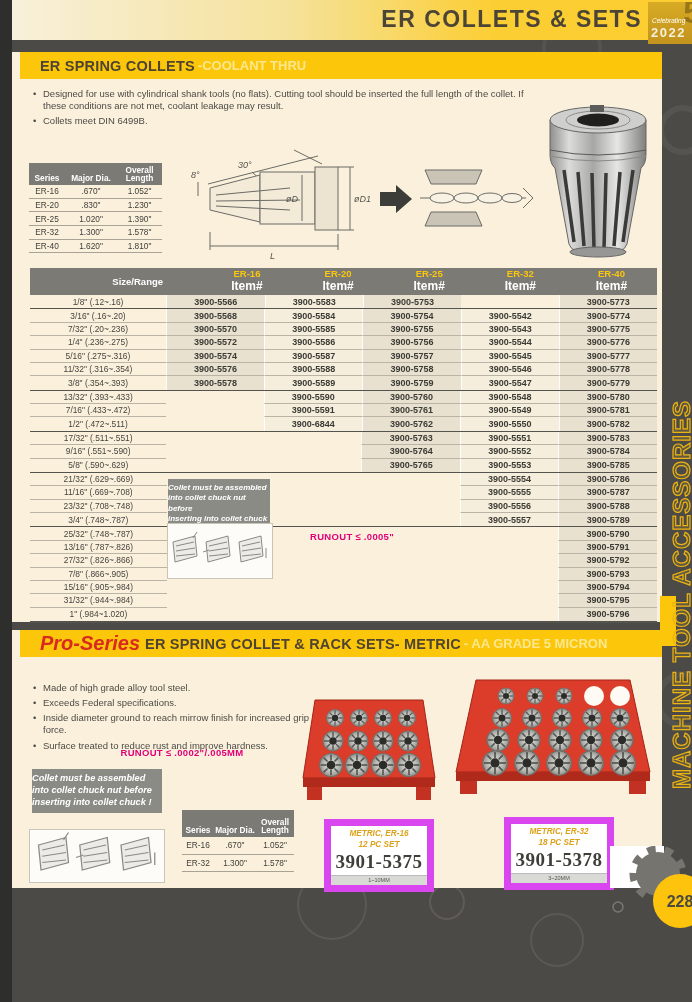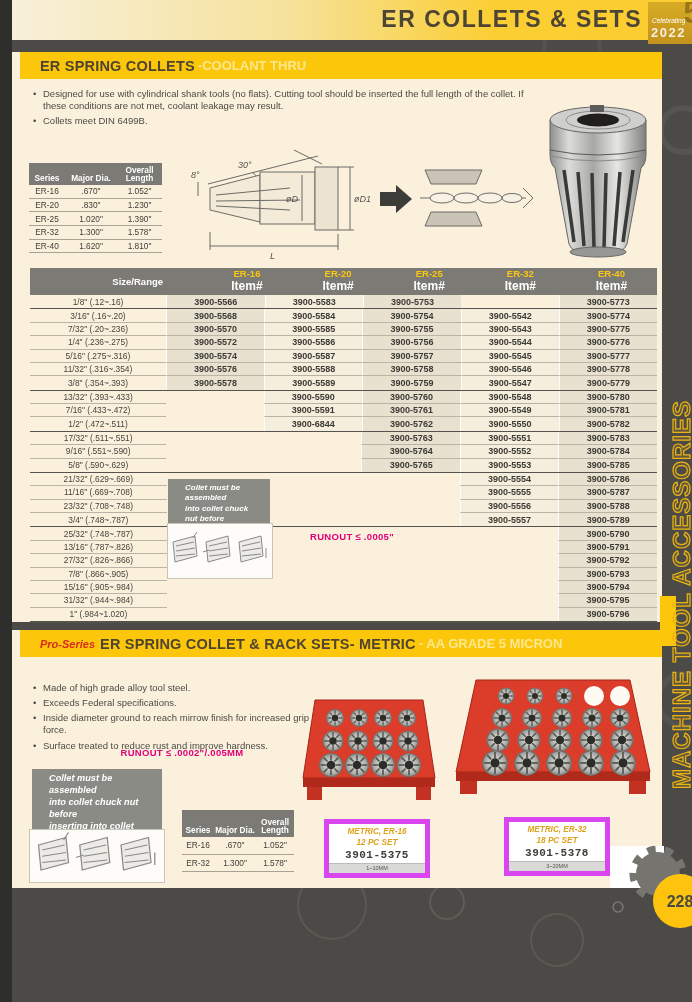--- a/index.html
+++ b/index.html
@@ -15,21 +15,21 @@
   .logo .cel{position:absolute;left:4px;top:15px;font-size:6.5px;color:#fff;font-style:italic;}
   .logo .yr{position:absolute;left:3px;top:23px;font-size:13px;font-weight:bold;color:#f6efdc;letter-spacing:1.5px;}
   
   .content1{position:absolute;left:0;top:52px;width:650px;height:570px;background:#fbf0dc;}
   .content2{position:absolute;left:0;top:630px;width:650px;height:258px;background:#fbf0dc;}
   .banner{position:absolute;left:8px;width:642px;height:27px;background:#fcc60a;display:flex;
           align-items:center;padding-left:20px;box-sizing:border-box;font-weight:bold;white-space:nowrap;}
   #banner1{top:52px;} #banner2{top:630px;}
   .bmain{color:#4e4431;font-size:14.5px;letter-spacing:.2px;}
   .bsub{color:#fbe88e;font-size:13px;margin-left:3px;}
-  .bpre{color:#d92a1f;font-size:11px;font-style:italic;margin-right:5px;}
+  .bpre{color:#d92a1f;font-size:20px;font-style:italic;margin-right:5px;}
   
   .bullets{position:absolute;font-size:9.5px;color:#4b4b45;line-height:1.28;}
   #bullets1{left:20px;top:88px;width:495px;}
   #bullets2{left:20px;top:682px;width:280px;}
   .bullet{position:relative;padding-left:11px;margin-bottom:3px;}
   .bullet::before{content:"•";position:absolute;left:1px;top:0;}
   
   .spec-table{position:absolute;font-size:8.3px;color:#3e3e39;}
   #spec1{left:17px;top:163px;width:133px;}
   #spec2{left:170px;top:810px;width:112px;}
@@ -53,34 +53,34 @@
   .it-row.gend{border-bottom:1.5px solid #54534e;}
   .c-sz{width:137px;font-size:8.4px;color:#45453f;display:flex;align-items:center;justify-content:center;
         border-bottom:1px solid #bab4a6;}
   .c-it{width:98px;font-size:9px;font-weight:bold;color:#3b3b35;display:flex;align-items:center;justify-content:center;
         border-bottom:1px solid #bab4a6;border-left:1px solid rgba(255,255,255,.9);}
   .c-it.blank{background:none !important;border-bottom:none;border-left:none;}
   .it-row.gend .c-sz,.it-row.gend .c-it,.it-row:last-child .c-sz,.it-row:last-child .c-it{border-bottom:none;}
   .ta{background:#e9e1d0;} .tb{background:#f6eedc;}
   
   .note{position:absolute;background:#8b8b86;color:#fff;font-style:italic;font-weight:bold;
-        padding:4px 17px;line-height:1.3;box-sizing:border-box;}
+        padding:4px 0;line-height:1.3;box-sizing:border-box;}
   #note1{left:156px;top:479px;width:102px;font-size:8px;}
   #note2{left:20px;top:769px;width:130px;font-size:9.2px;}
   .sketch{position:absolute;background:#fdfcf9;border:1px solid #c9c4b8;}
   #sketch1{left:155px;top:523px;width:104px;height:54px;}
   #sketch2{left:17px;top:829px;width:134px;height:52px;}
   .runout{position:absolute;color:#e2007a;font-weight:bold;font-size:9.5px;text-align:center;letter-spacing:.3px;}
   #runout1{left:255px;top:531px;width:170px;}
   #runout2{left:45px;top:747px;width:250px;}
-  .plabel{position:absolute;width:96px;background:#fff;border:5px solid #d946ef;text-align:center;padding-top:3px;}
+  .plabel{position:absolute;width:96px;background:#fff;border:7px solid #d946ef;text-align:center;padding-top:3px;}
   #plabel1{left:312px;top:819px;} #plabel2{left:492px;top:817px;}
   .pl1,.pl2{color:#dda21c;font-weight:bold;font-style:italic;font-size:8.2px;line-height:1.3;}
-  .pl-item{font-size:11px;font-weight:bold;color:#3f3f39;letter-spacing:.5px;margin-top:1px;
-           font-family:Liberation Mono, monospace;}
+  .pl-item{font-size:19px;font-weight:bold;color:#3f3f39;letter-spacing:.5px;margin-top:1px;
+           font-family:Liberation Serif, serif;}
   .pl-range{background:#d9d9d6;color:#55554f;font-size:5.5px;height:9px;line-height:9px;margin-top:2px;border-top:1px solid #bbb;}
   
   .fig{position:absolute;}
   #diagram{left:178px;top:138px;}
   #photo{left:526px;top:92px;}
   #rack1{left:283px;top:686px;}
   #rack2{left:438px;top:668px;}
   
   .side-text{position:absolute;left:648px;top:295px;width:44px;height:600px;
              writing-mode:vertical-rl;transform:rotate(180deg);

